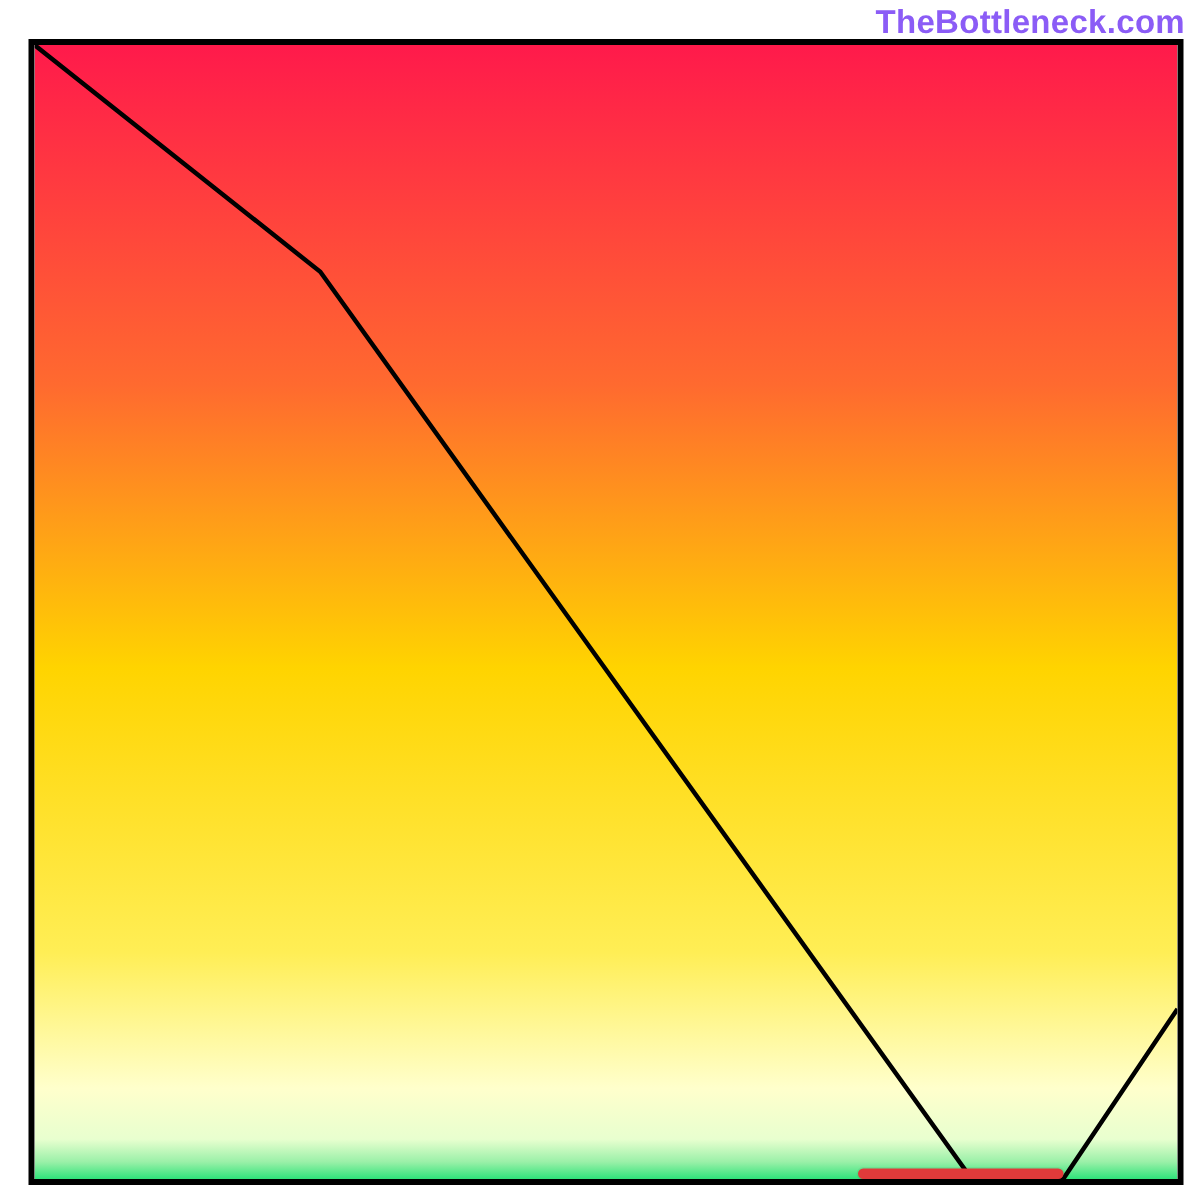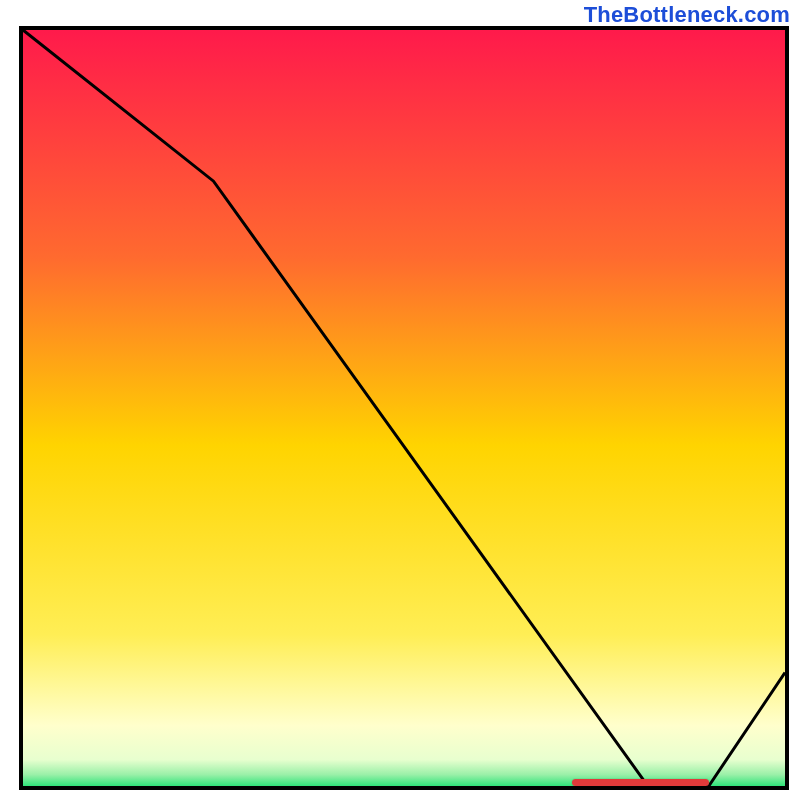--- a/index.html
+++ b/index.html
@@ -15,21 +15,21 @@
     position: relative;
     width: 800px;
     height: 800px;
   }
   .watermark {
     position: absolute;
     top: 2px;
     right: 10px;
     font-size: 22px;
     font-weight: 600;
-    color: #1d4ed8;
+    color: #8b5cf6;
     letter-spacing: 0.2px;
   }
   .chart-box {
     
     position: absolute;
     left: 19px;
     top: 26px;
     width: 762px;   
     height: 756px;  
     border: 4px solid #000000;

